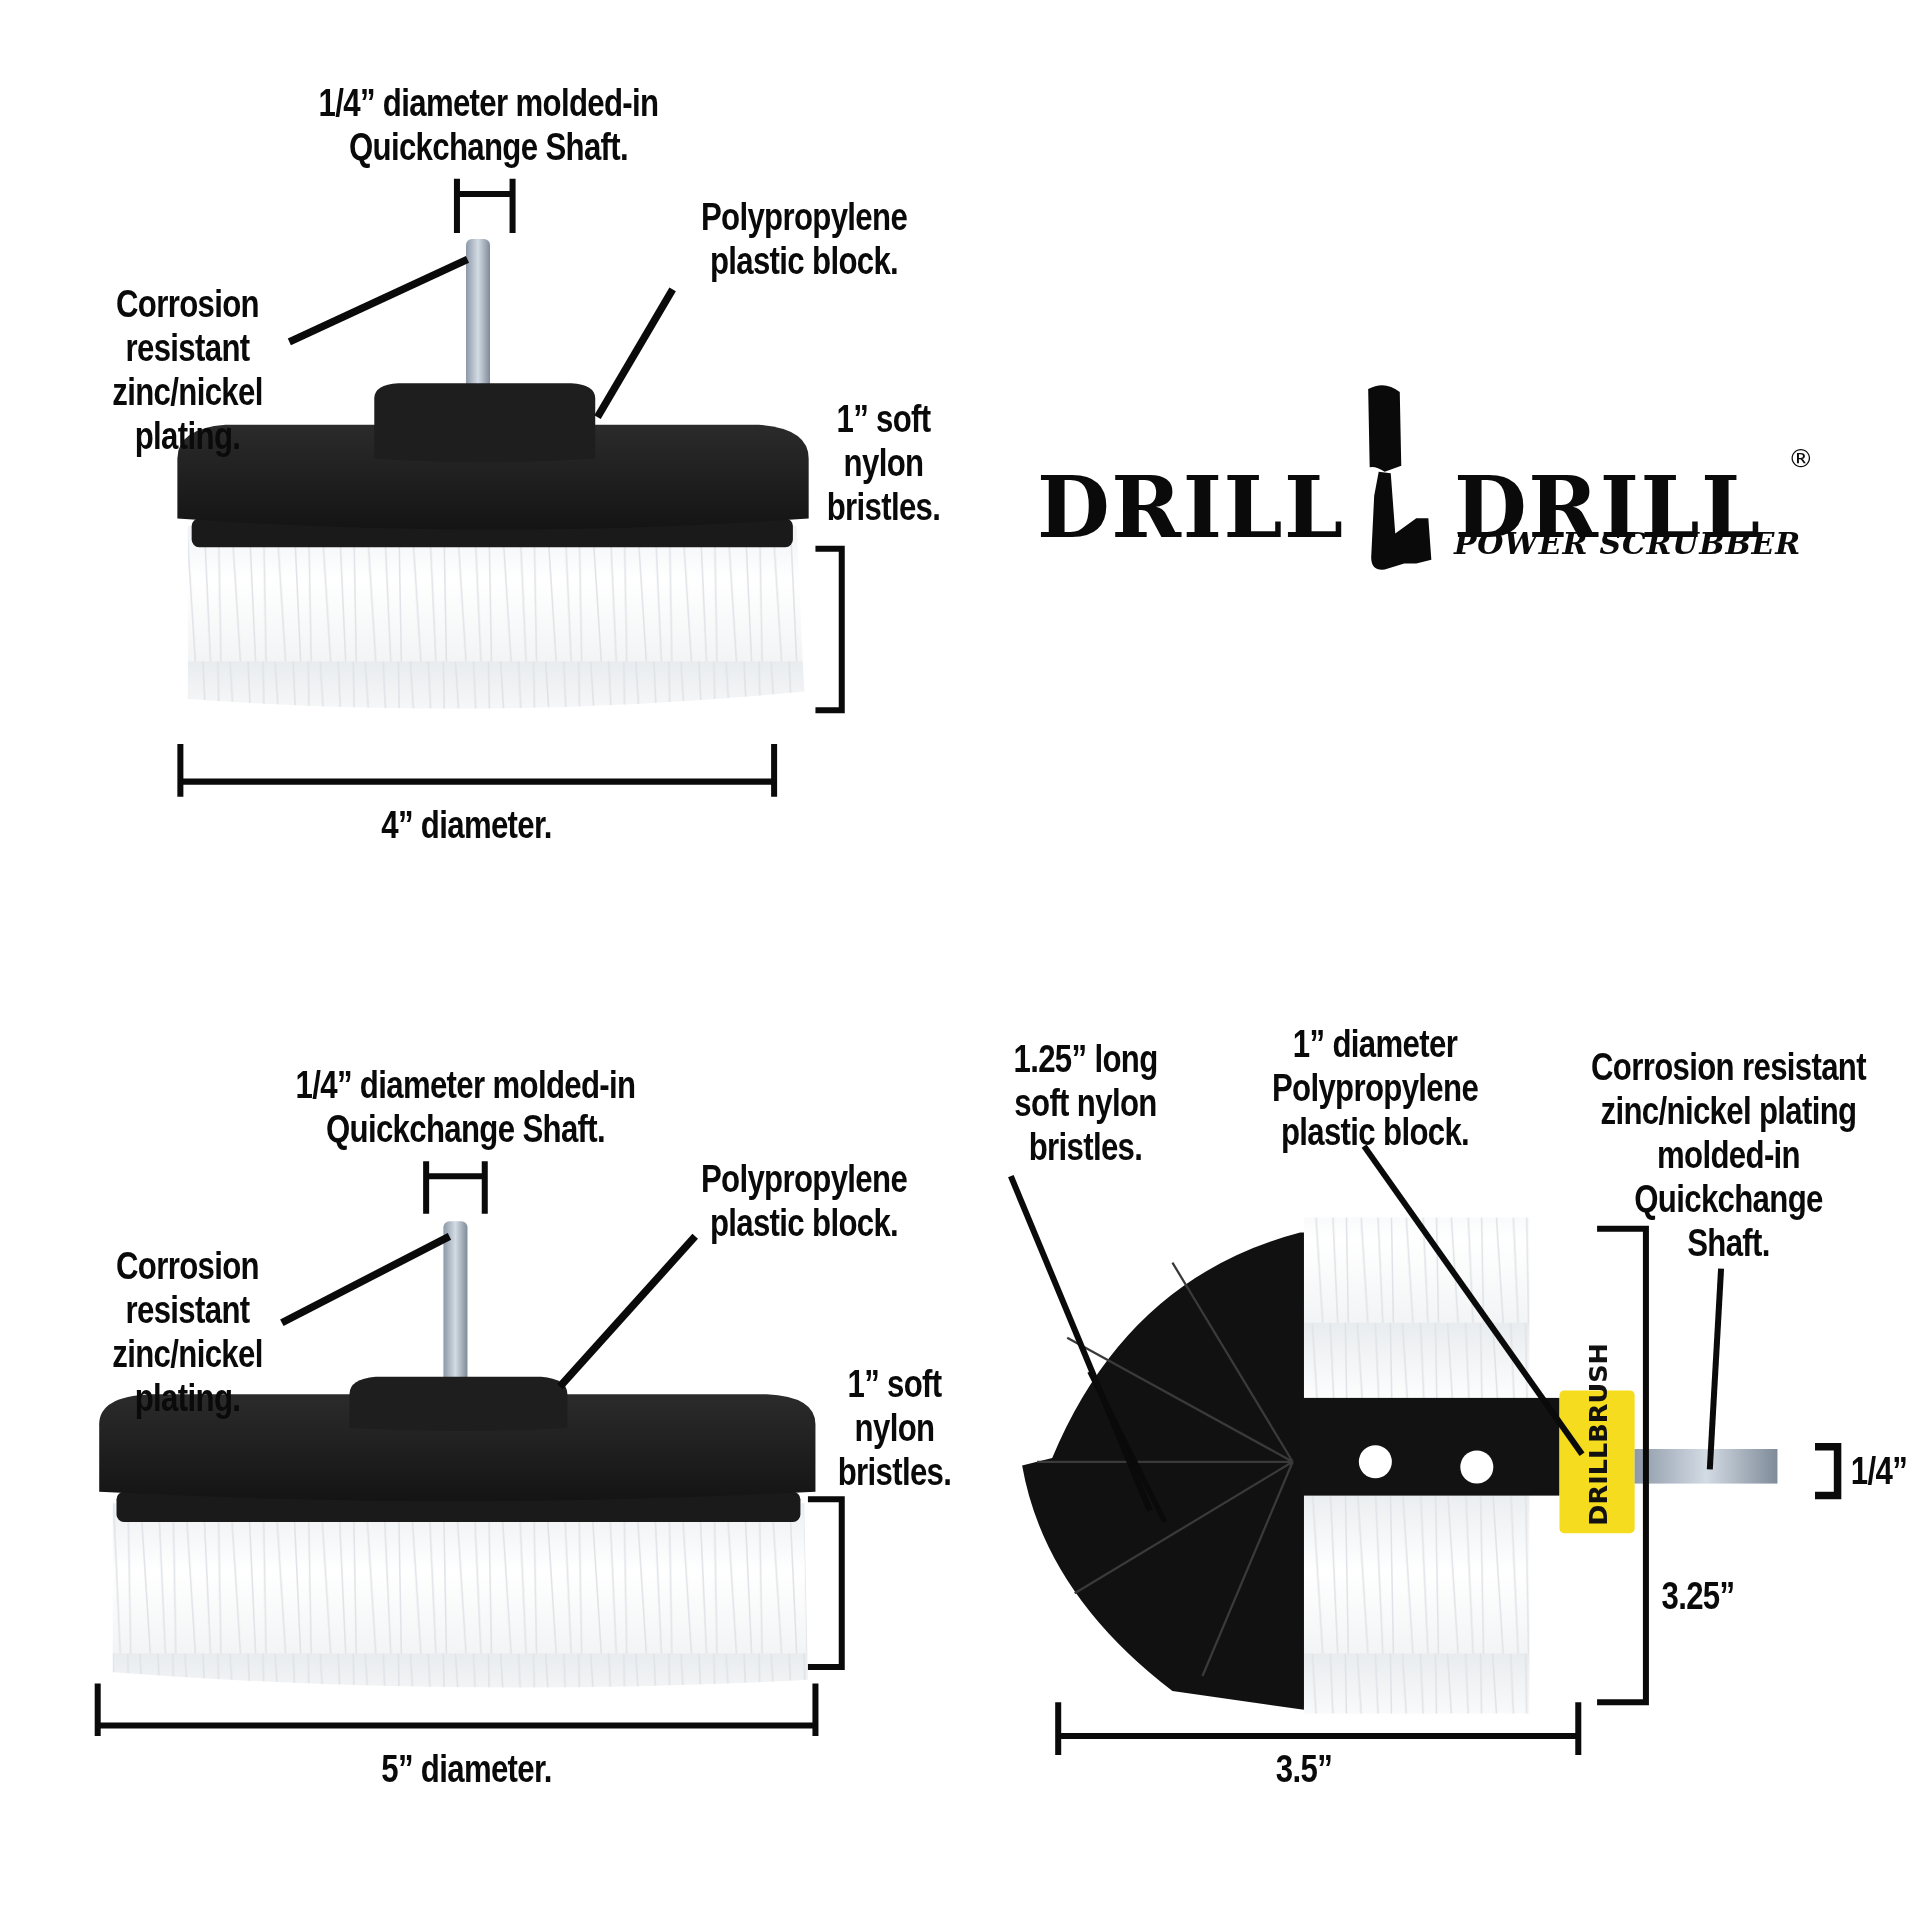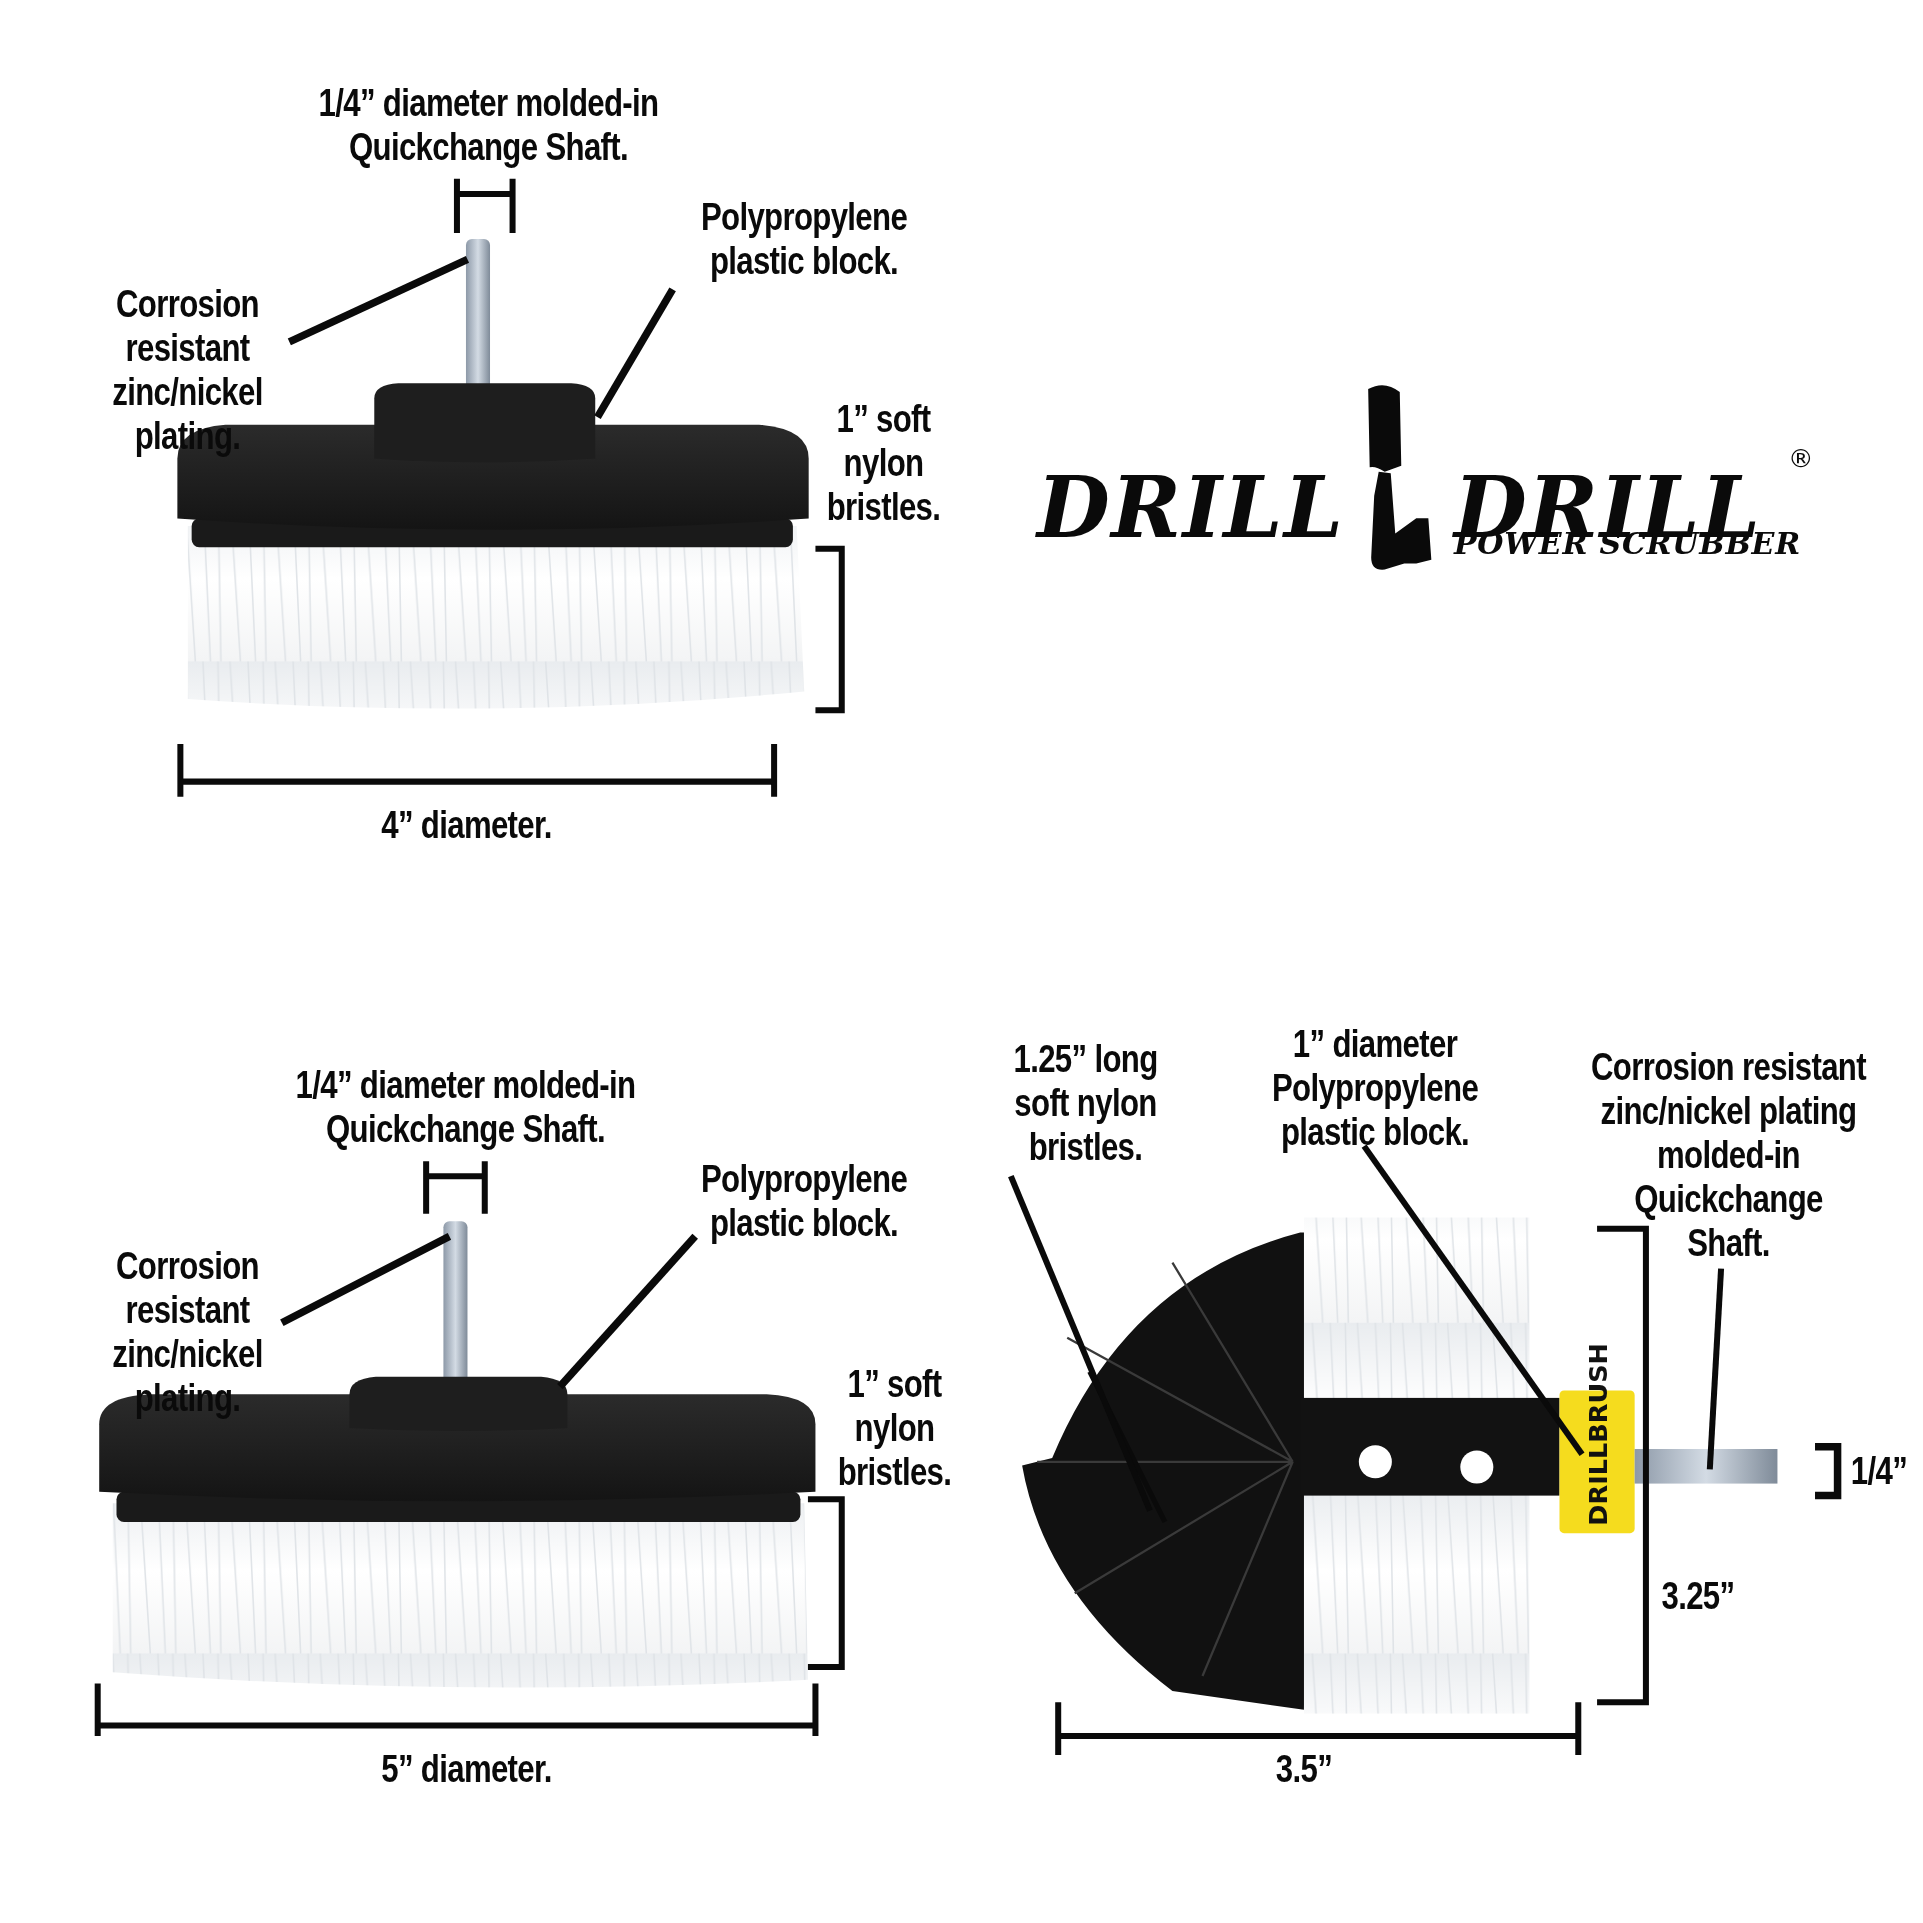--- a/index.html
+++ b/index.html
@@ -4,21 +4,21 @@
 <style>
   html, body { margin:0; padding:0; background:#ffffff; }
   body { width:1924px; height:1924px; position:relative; overflow:hidden;
          font-family:"Liberation Sans", "DejaVu Sans", sans-serif; color:#0a0a0a; }
   .lbl { position:absolute; font-weight:bold; font-size:38px; line-height:44px;
          text-align:center; letter-spacing:-0.8px; transform:scaleX(0.82); transform-origin:center top; white-space:nowrap; }
   .lbl div { display:block; }
   svg.layer { position:absolute; left:0; top:0; }
   .logo { position:absolute; left:1037px; top:383px; width:812px; height:203px; }
   .logo-main { position:absolute; font-family:"DejaVu Serif", "Liberation Serif", serif; font-weight:bold;
-               font-style:italic; font-size:84px; letter-spacing:1.5px; top:75px; }
+               font-size:84px; letter-spacing:1.5px; top:75px; }
   .logo-sub { position:absolute; font-family:"DejaVu Serif", "Liberation Serif", serif; font-weight:bold;
               font-style:italic; font-size:30px; letter-spacing:0.8px; left:417px; top:143px; }
   .reg { position:absolute; left:751px; top:60px; font-size:25.6px; font-family:"DejaVu Sans", sans-serif; }
 </style>
 </head>
 <body>
 
 <svg class="layer" width="1924" height="1924" viewBox="0 0 2560 2560">
   <defs>
     <linearGradient id="bristleG" x1="0" x2="0" y1="0" y2="1">

